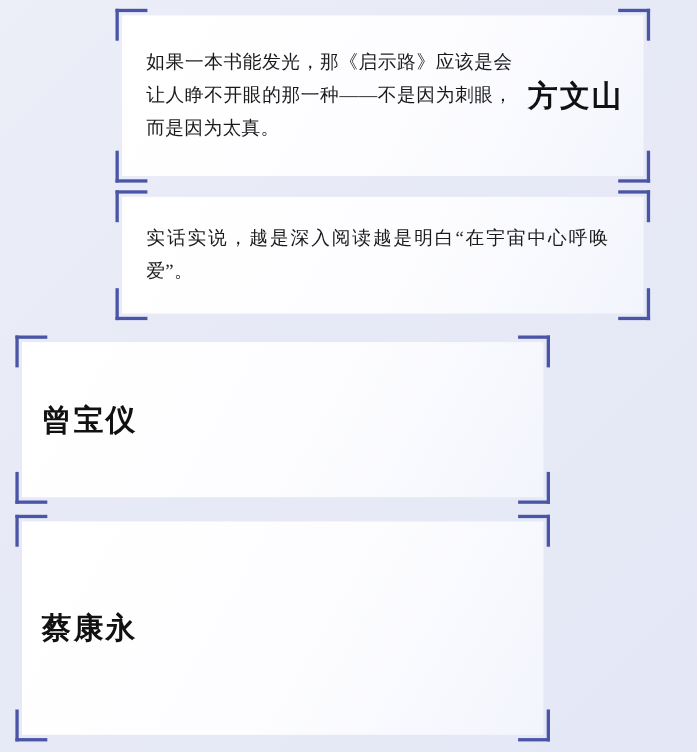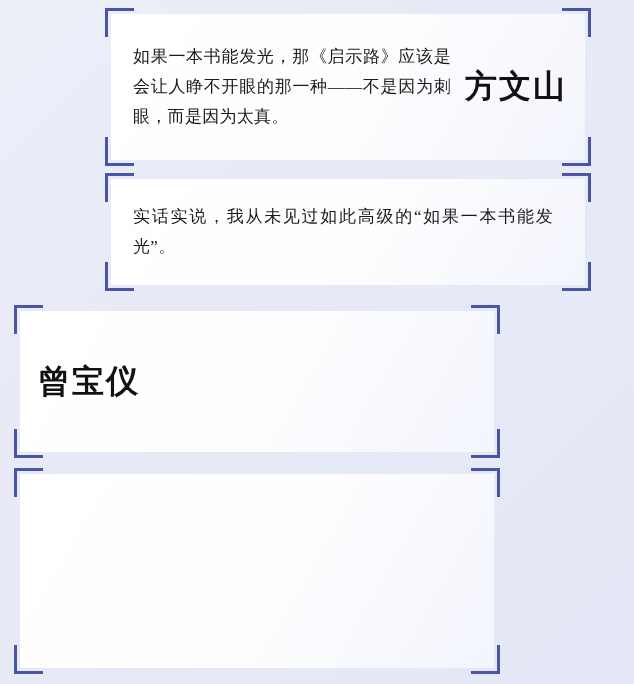--- a/index.html
+++ b/index.html
@@ -54,21 +54,21 @@
   .quote-text {
     font-family: "Liberation Serif", serif;
     font-size: 17px;
     line-height: 30px;
     color: #1a1a1a;
     letter-spacing: 0.3px;
     text-align: justify;
   }
   .speaker {
     font-family: Liberation Mono, monospace;
-    font-size: 32px;
+    font-size: 27px;
     font-weight: bold;
     color: #111111;
     letter-spacing: 2px;
     white-space: nowrap;
     text-align: center;
   }
 
   
   .name-right .card-inner {
     justify-content: space-between;
@@ -105,36 +105,37 @@
       <div class="speaker">方文山</div>
     </div>
   </div>
 
   <div class="card name-right" id="card-1">
     <span class="bracket tl"></span>
     <span class="bracket tr"></span>
     <span class="bracket bl"></span>
     <span class="bracket br"></span>
     <div class="card-inner">
-      <div class="quote-text">实话实说，我从未见过如此高级的“如果一本书能发光”。</div>
+      <div class="quote-text">实话实说，越是深入阅读越是明白“在宇宙中心呼唤爱”。</div>
     </div>
   </div>
 
   <div class="card name-left" id="card-2">
     <span class="bracket tl"></span>
     <span class="bracket tr"></span>
     <span class="bracket bl"></span>
     <span class="bracket br"></span>
     <div class="card-inner">
       <div class="speaker">曾宝仪</div>
     </div>
   </div>
 
   <div class="card name-left" id="card-3">
     <span class="bracket tl"></span>
     <span class="bracket tr"></span>
     <span class="bracket bl"></span>
     <span class="bracket br"></span>
     <div class="card-inner">
+      <div class="speaker">蔡康永</div>
     </div>
   </div>
 
 </div>
 
 </body></html>

